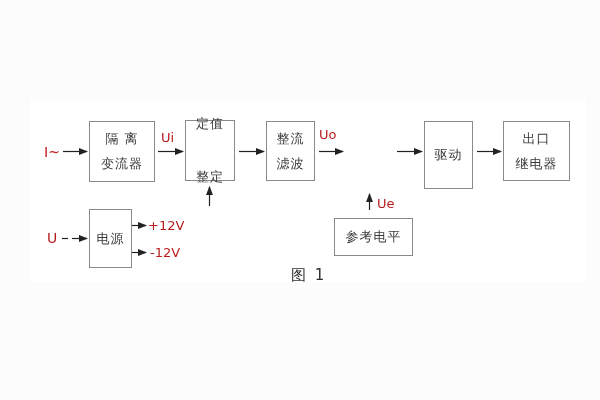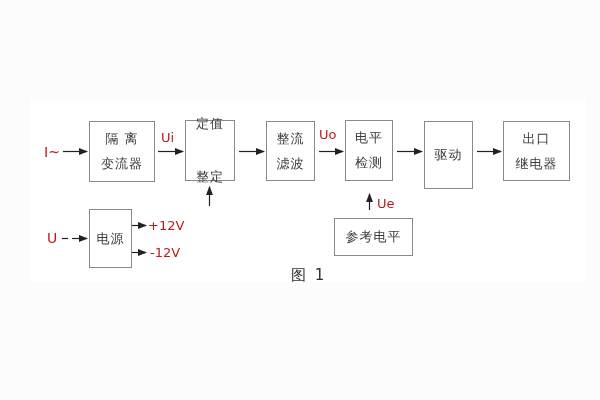--- a/index.html
+++ b/index.html
@@ -82,24 +82,20 @@
     <span>变流器</span>
   </div>
   <div class="box" style="left:185px;top:120px;width:50px;height:61px;gap:39px;">
     <span>定值</span>
     <span>整定</span>
   </div>
   <div class="box" style="left:266px;top:121px;width:49px;height:60px;">
     <span>整流</span>
     <span>滤波</span>
   </div>
-  <div class="box" style="left:345px;top:120px;width:48px;height:61px;">
-    <span>电平</span>
-    <span>检测</span>
-  </div>
   <div class="box" style="left:424px;top:121px;width:49px;height:68px;">
     <span>驱动</span>
   </div>
   <div class="box" style="left:89px;top:209px;width:43px;height:59px;">
     <span>电源</span>
   </div>
 
   <div class="box" style="left:503px;top:121px;width:67px;height:60px;">
     <span>出口</span>
     <span>继电器</span>

